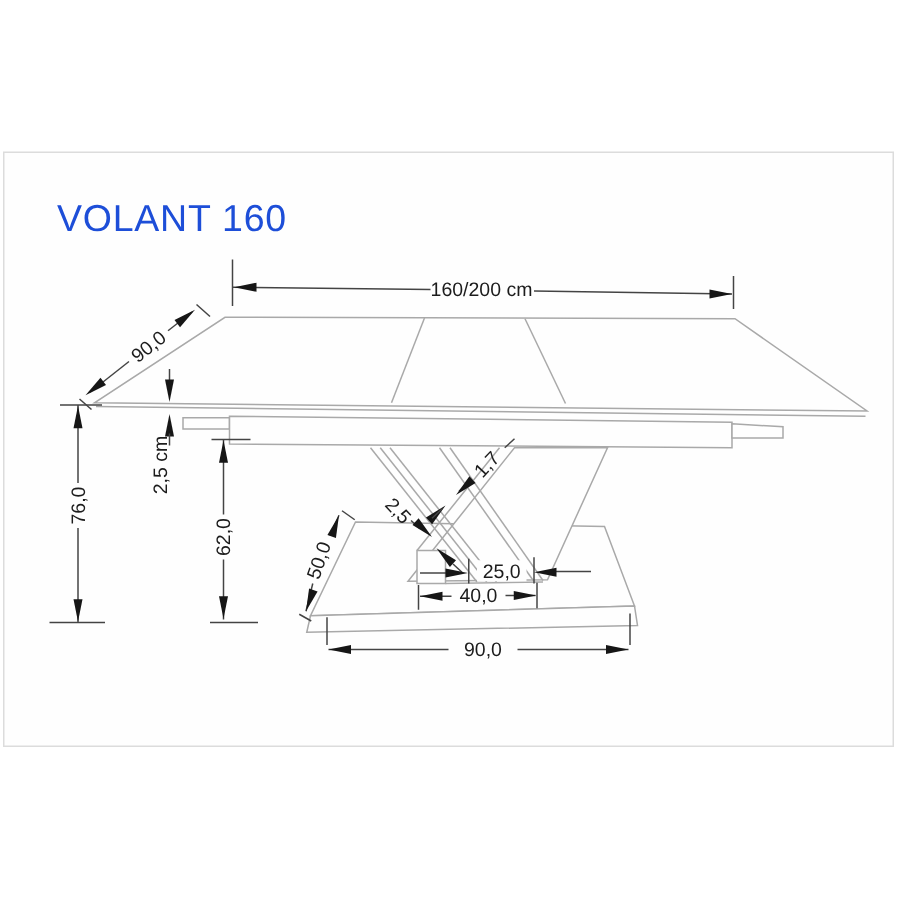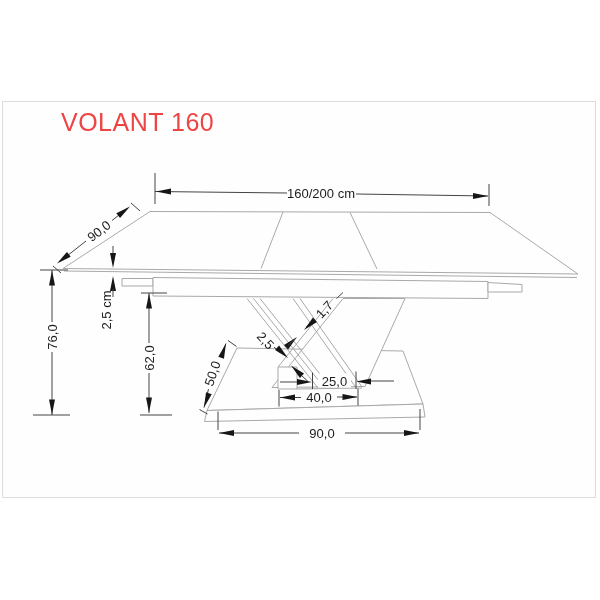--- a/index.html
+++ b/index.html
@@ -1,21 +1,21 @@
 <!DOCTYPE html>
 <html><head>
 <meta charset="utf-8">
 <style>
   html,body{margin:0;padding:0;background:#ffffff;}
   body{width:600px;height:600px;position:relative;overflow:hidden;
        font-family:"Liberation Sans",sans-serif;}
   .panel{position:absolute;left:2px;top:101px;width:592px;height:395px;
          border:1px solid #dcdcdc;background:#fefefe;}
-  .title{position:absolute;left:35px;top:6px;font-size:25px;color:#ef4444;
-         letter-spacing:0.5px;white-space:nowrap;margin-left:23px;}
+  .title{position:absolute;left:35px;top:30px;font-size:25px;color:#1d4ed8;
+         letter-spacing:0.5px;white-space:nowrap;}
   svg{position:absolute;left:0;top:0;}
   .outline{stroke:#a9a9a9;stroke-width:1;fill:none;}
   .outline-filled{stroke:#a9a9a9;stroke-width:1;fill:#fefefe;}
   .dim{stroke:#444444;stroke-width:1;fill:none;}
   .arrow{fill:#161616;stroke:none;}
   .dim-text{font-size:13px;fill:#1c1c1c;}
   .halo{fill:#fefefe;stroke:none;}
 </style>
 </head>
 <body>

